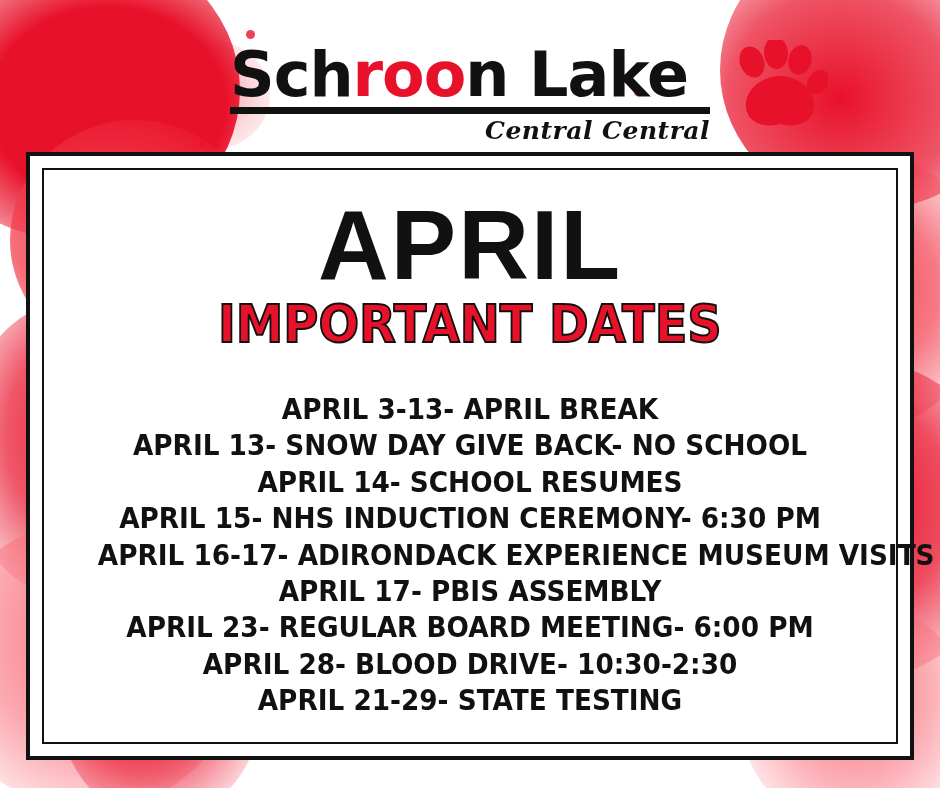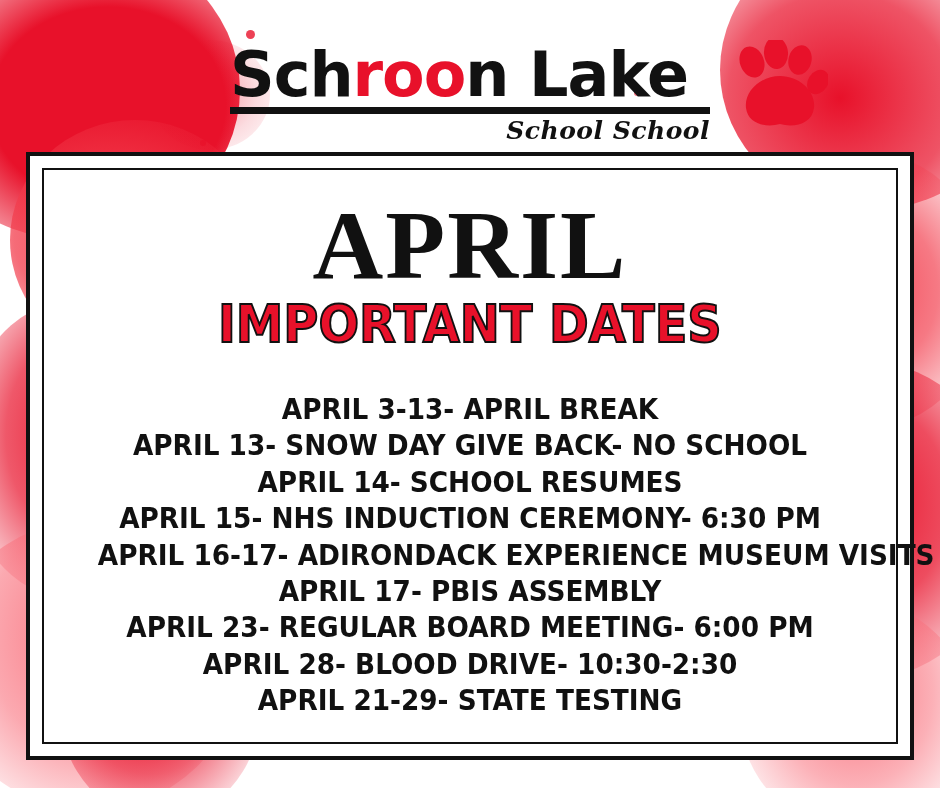--- a/index.html
+++ b/index.html
@@ -131,21 +131,21 @@
     inset: 12px;
     border: 2px solid #111;
     box-sizing: border-box;
     padding: 12px 30px;
     display: flex;
     flex-direction: column;
     align-items: center;
   }
 
   .title-month {
-    font-family: Liberation Serif, serif;
+    font-family: Liberation Sans, sans-serif;
     font-weight: bold;
     font-size: 98px;
     line-height: 1.02;
     letter-spacing: 2px;
     color: #111;
     margin: 14px 0 0 0;
     text-align: right;
   }
   .title-sub {
     font-family: "DejaVu Sans", sans-serif;
@@ -211,21 +211,21 @@
     <div class="fleck" style="right:190px;top:520px; width:11px; height:11px; opacity:.6;"></div>
     <div class="fleck" style="right:60px; top:300px; width:9px;  height:9px;  opacity:.75;"></div>
     <div class="fleck" style="right:300px;top:90px;  width:6px;  height:6px;  opacity:.6;"></div>
     <div class="fleck" style="right:140px;top:740px; width:8px;  height:8px;  opacity:.6;"></div>
   </div>
 
   <div class="logo-wrap">
     <div class="logo-inner">
       <div class="logo-main"><span>Sch</span><span class="red">roo</span><span>n Lake</span></div>
       <div class="logo-rule"></div>
-      <div class="logo-sub">School School</div>
+      <div class="logo-sub">Central Central</div>
 
       <svg class="paw" viewBox="0 0 100 90">
         <ellipse cx="24" cy="22" rx="12" ry="16" fill="#e8112a" transform="rotate(-20 24 22)"></ellipse>
         <ellipse cx="48" cy="13" rx="12" ry="16" fill="#e8112a" transform="rotate(-5 48 13)"></ellipse>
         <ellipse cx="72" cy="20" rx="11.5" ry="15" fill="#e8112a" transform="rotate(14 72 20)"></ellipse>
         <ellipse cx="90" cy="42" rx="10" ry="13" fill="#e8112a" transform="rotate(32 90 42)"></ellipse>
         <path d="M52 36 C72 36 88 52 86 68 C84 84 66 88 52 84 C38 88 20 84 18 68 C16 52 32 36 52 36 Z" fill="#e8112a"></path>
       </svg>
     </div>
   </div>

